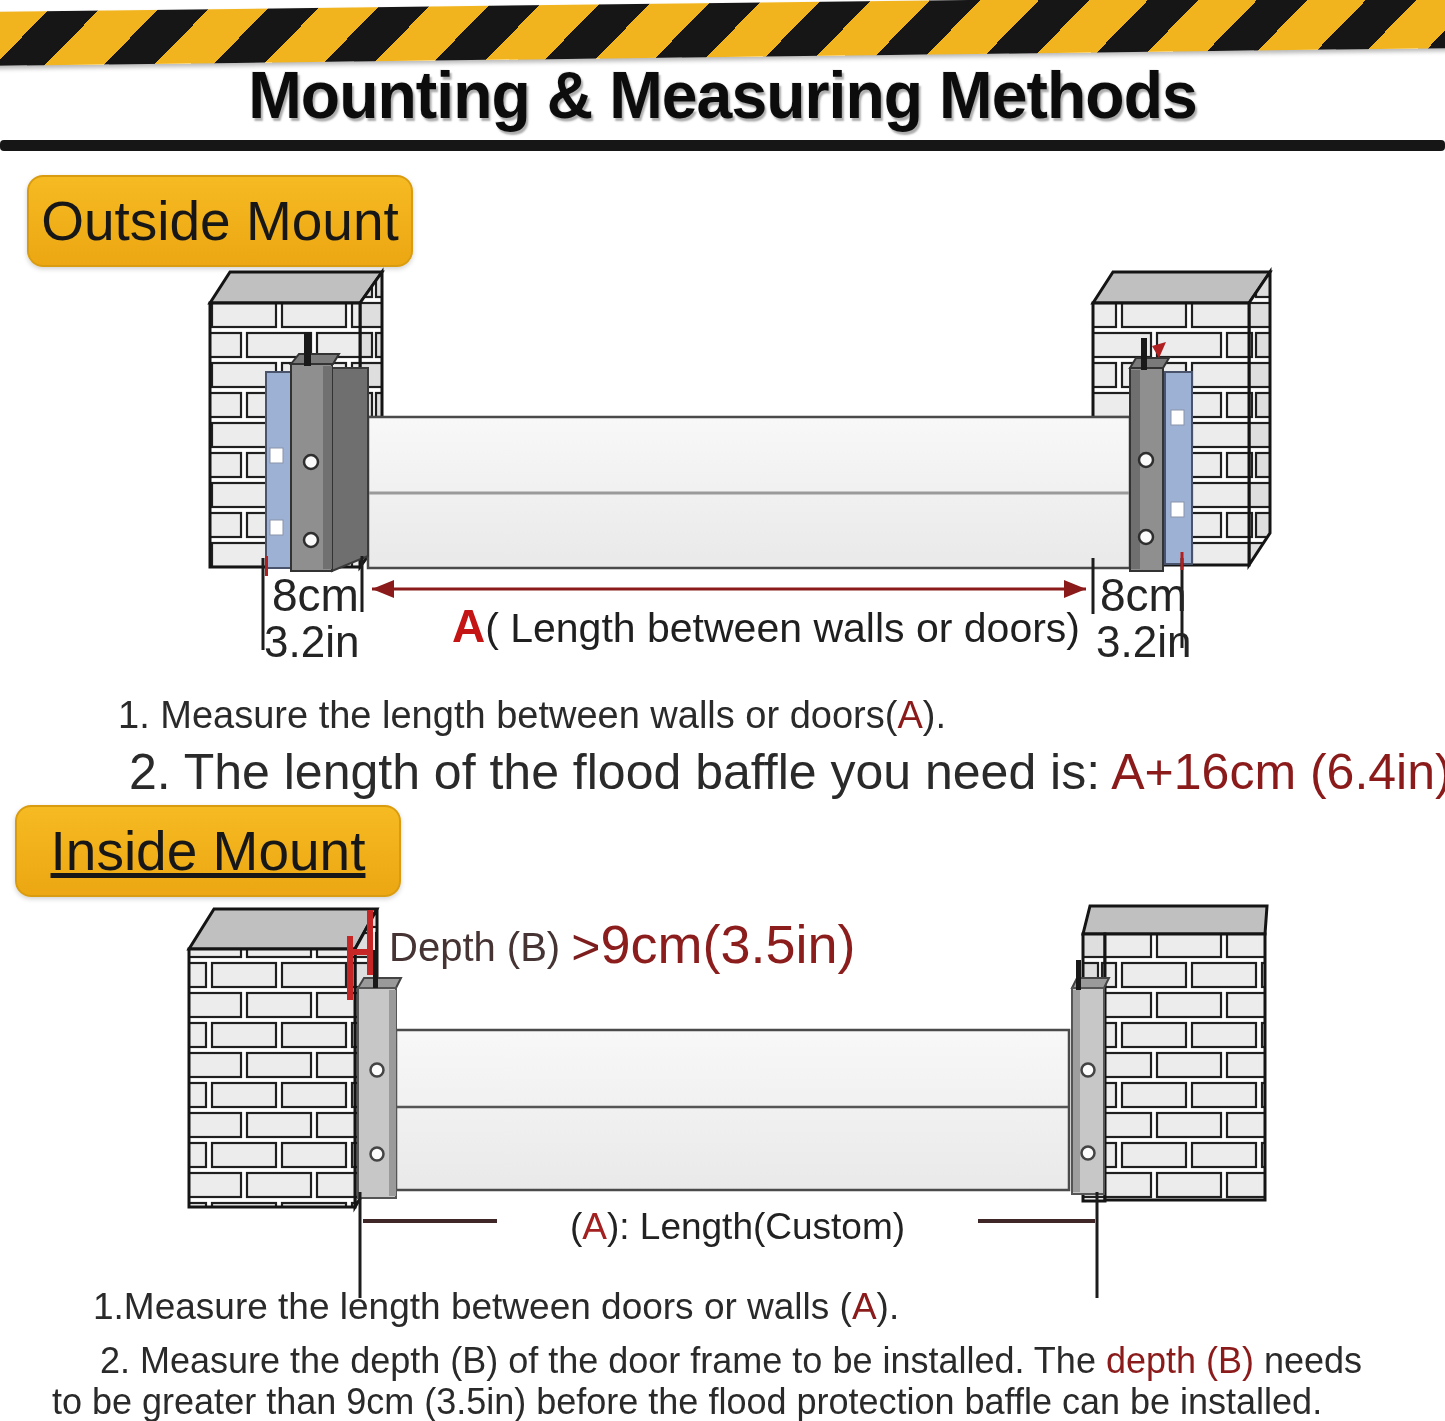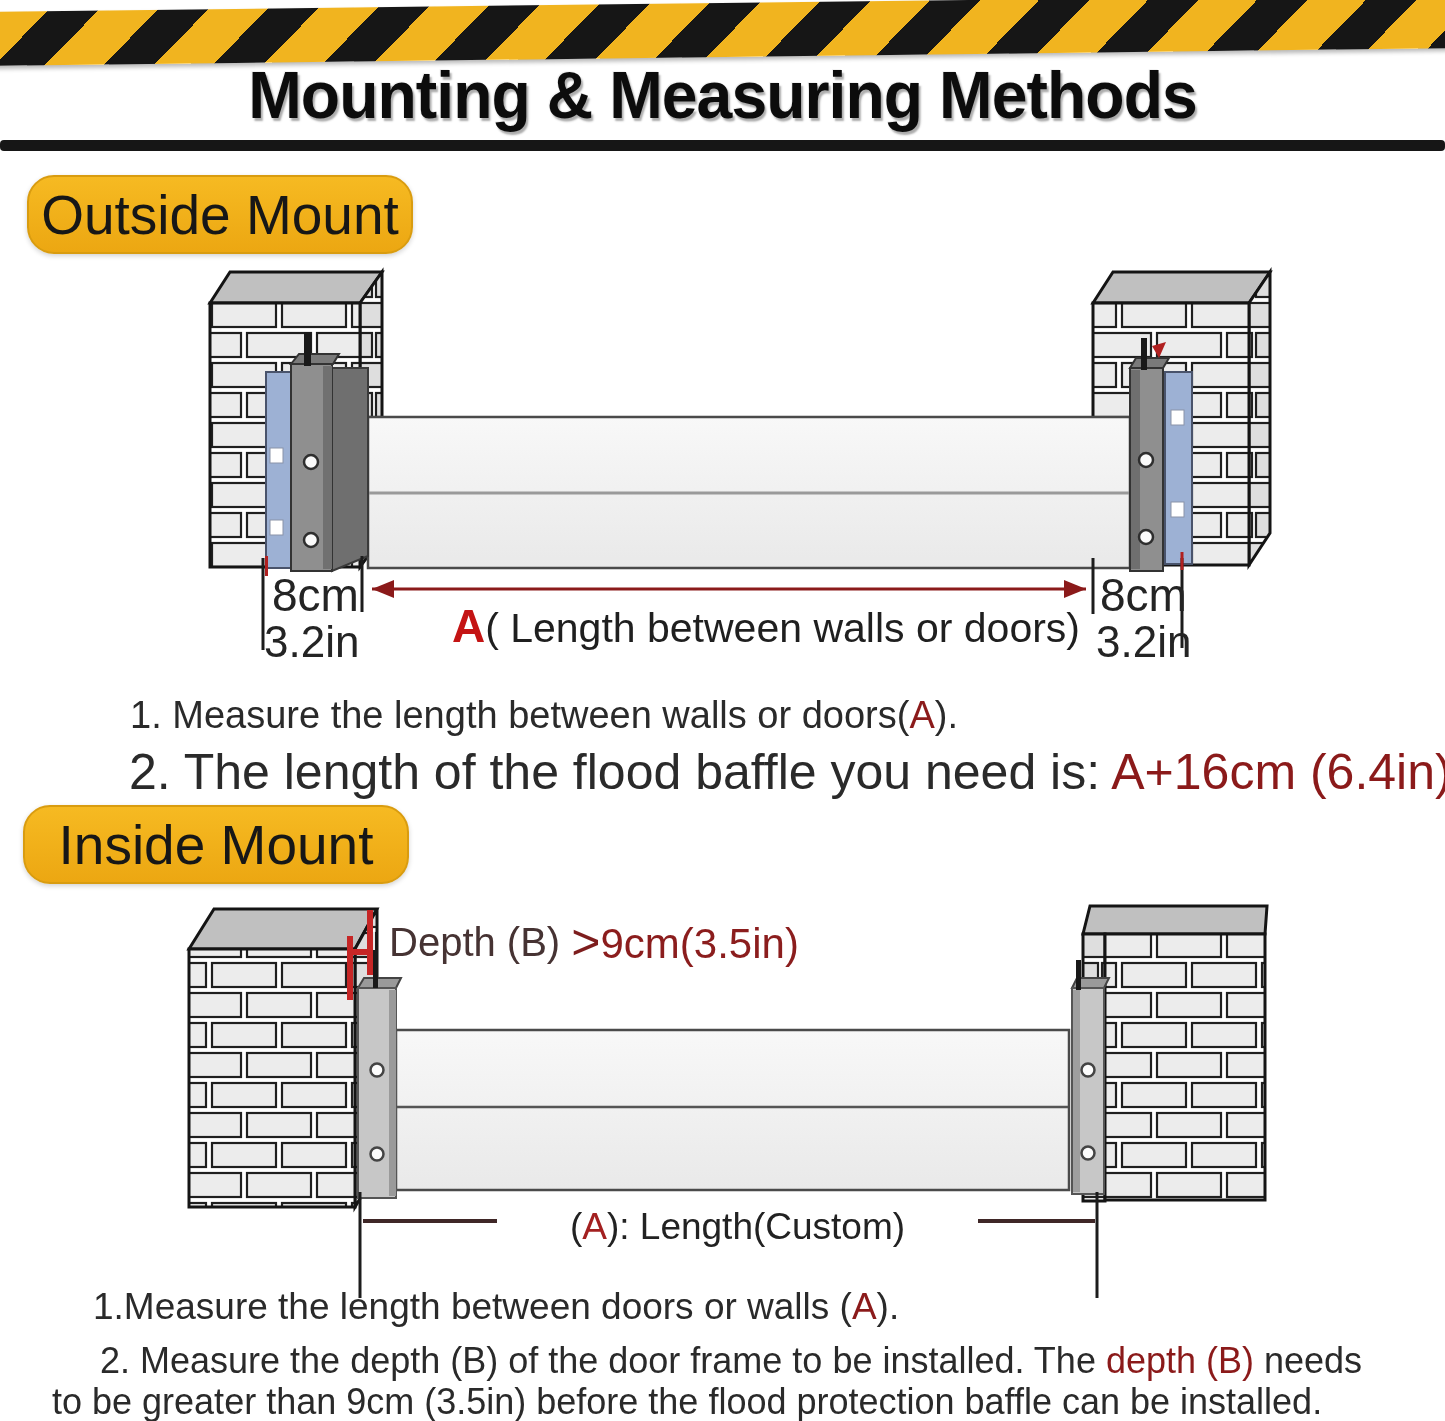--- a/index.html
+++ b/index.html
@@ -17,55 +17,55 @@
   .title{
     position:absolute;top:56px;left:0;width:100%;text-align:center;
     font-size:67px;font-weight:bold;color:#0c0c0c;letter-spacing:-1px;
     transform:scaleX(.96);
     text-shadow:2px 3px 2px rgba(70,70,70,.45), -1px -1px 0 #f2f2f2;
     white-space:nowrap;
   }
   .title-bar{position:absolute;top:140px;left:0;width:1445px;height:11px;background:#161616;border-radius:4px;}
   
   .badge{
-    position:absolute;width:386px;height:79px;border-radius:27px;
+    position:absolute;width:386px;height:92px;border-radius:16px;
     background:linear-gradient(#f6ba22,#eca712);
     border:2px solid #d99c10;box-sizing:border-box;
     display:flex;align-items:center;justify-content:center;
     font-size:55px;color:#171717;box-shadow:0 2px 5px rgba(0,0,0,.18);
     white-space:nowrap;
   }
   #badge-outside{left:27px;top:175px;}
-  #badge-inside{left:23px;top:805px;}
+  #badge-inside{left:15px;top:805px;text-decoration:underline;}
   
   .dsvg{position:absolute;left:0;}
   #svg-outside{top:260px;}
   #svg-inside{top:895px;}
   
   .meas{position:absolute;color:#242424;white-space:nowrap;line-height:1;}
   #gap-l-cm{left:272px;top:572px;font-size:46px;}
   #gap-l-in{left:264px;top:620px;font-size:44px;}
   #gap-r-cm{left:1100px;top:572px;font-size:46px;}
   #gap-r-in{left:1096px;top:620px;font-size:44px;}
   .span-label{
     position:absolute;left:380px;top:601px;width:700px;text-align:right;
     font-size:41px;color:#1f1f1f;white-space:nowrap;line-height:1.1;
   }
   .span-label .var{color:#c41414;font-weight:bold;font-size:46px;}
   .depth-label{position:absolute;left:389px;top:917px;white-space:nowrap;line-height:1;color:#463333;font-size:40px;}
   .depth-label .gt{font-size:50px;color:#7d1d1d;vertical-align:-3px;}
-  .depth-label .val{font-size:42px;color:#8b1d1d;vertical-align:-2px;}
+  .depth-label .val{font-size:54px;color:#8b1d1d;vertical-align:-2px;}
   .len-label{
     position:absolute;left:497px;top:1207px;width:481px;text-align:center;
     font-size:37px;color:#222;white-space:nowrap;line-height:1.1;
   }
   .len-label .var{color:#a32020;}
   
   .step{position:absolute;color:#2a2a2a;white-space:nowrap;line-height:1.15;}
-  #o-step1{left:130px;top:694px;font-size:38px;}
+  #o-step1{left:118px;top:694px;font-size:38px;}
   #o-step2{left:129px;top:744px;font-size:50px;}
   #i-step1{left:93px;top:1286px;font-size:37px;}
   #i-step2{left:100px;top:1340px;font-size:36px;}
   #i-step3{left:52px;top:1381px;font-size:36px;text-align:center;}
   .red{color:#8b1a1a;}
 </style>
 </head>
 <body>
 
 <div class="tape"></div>

